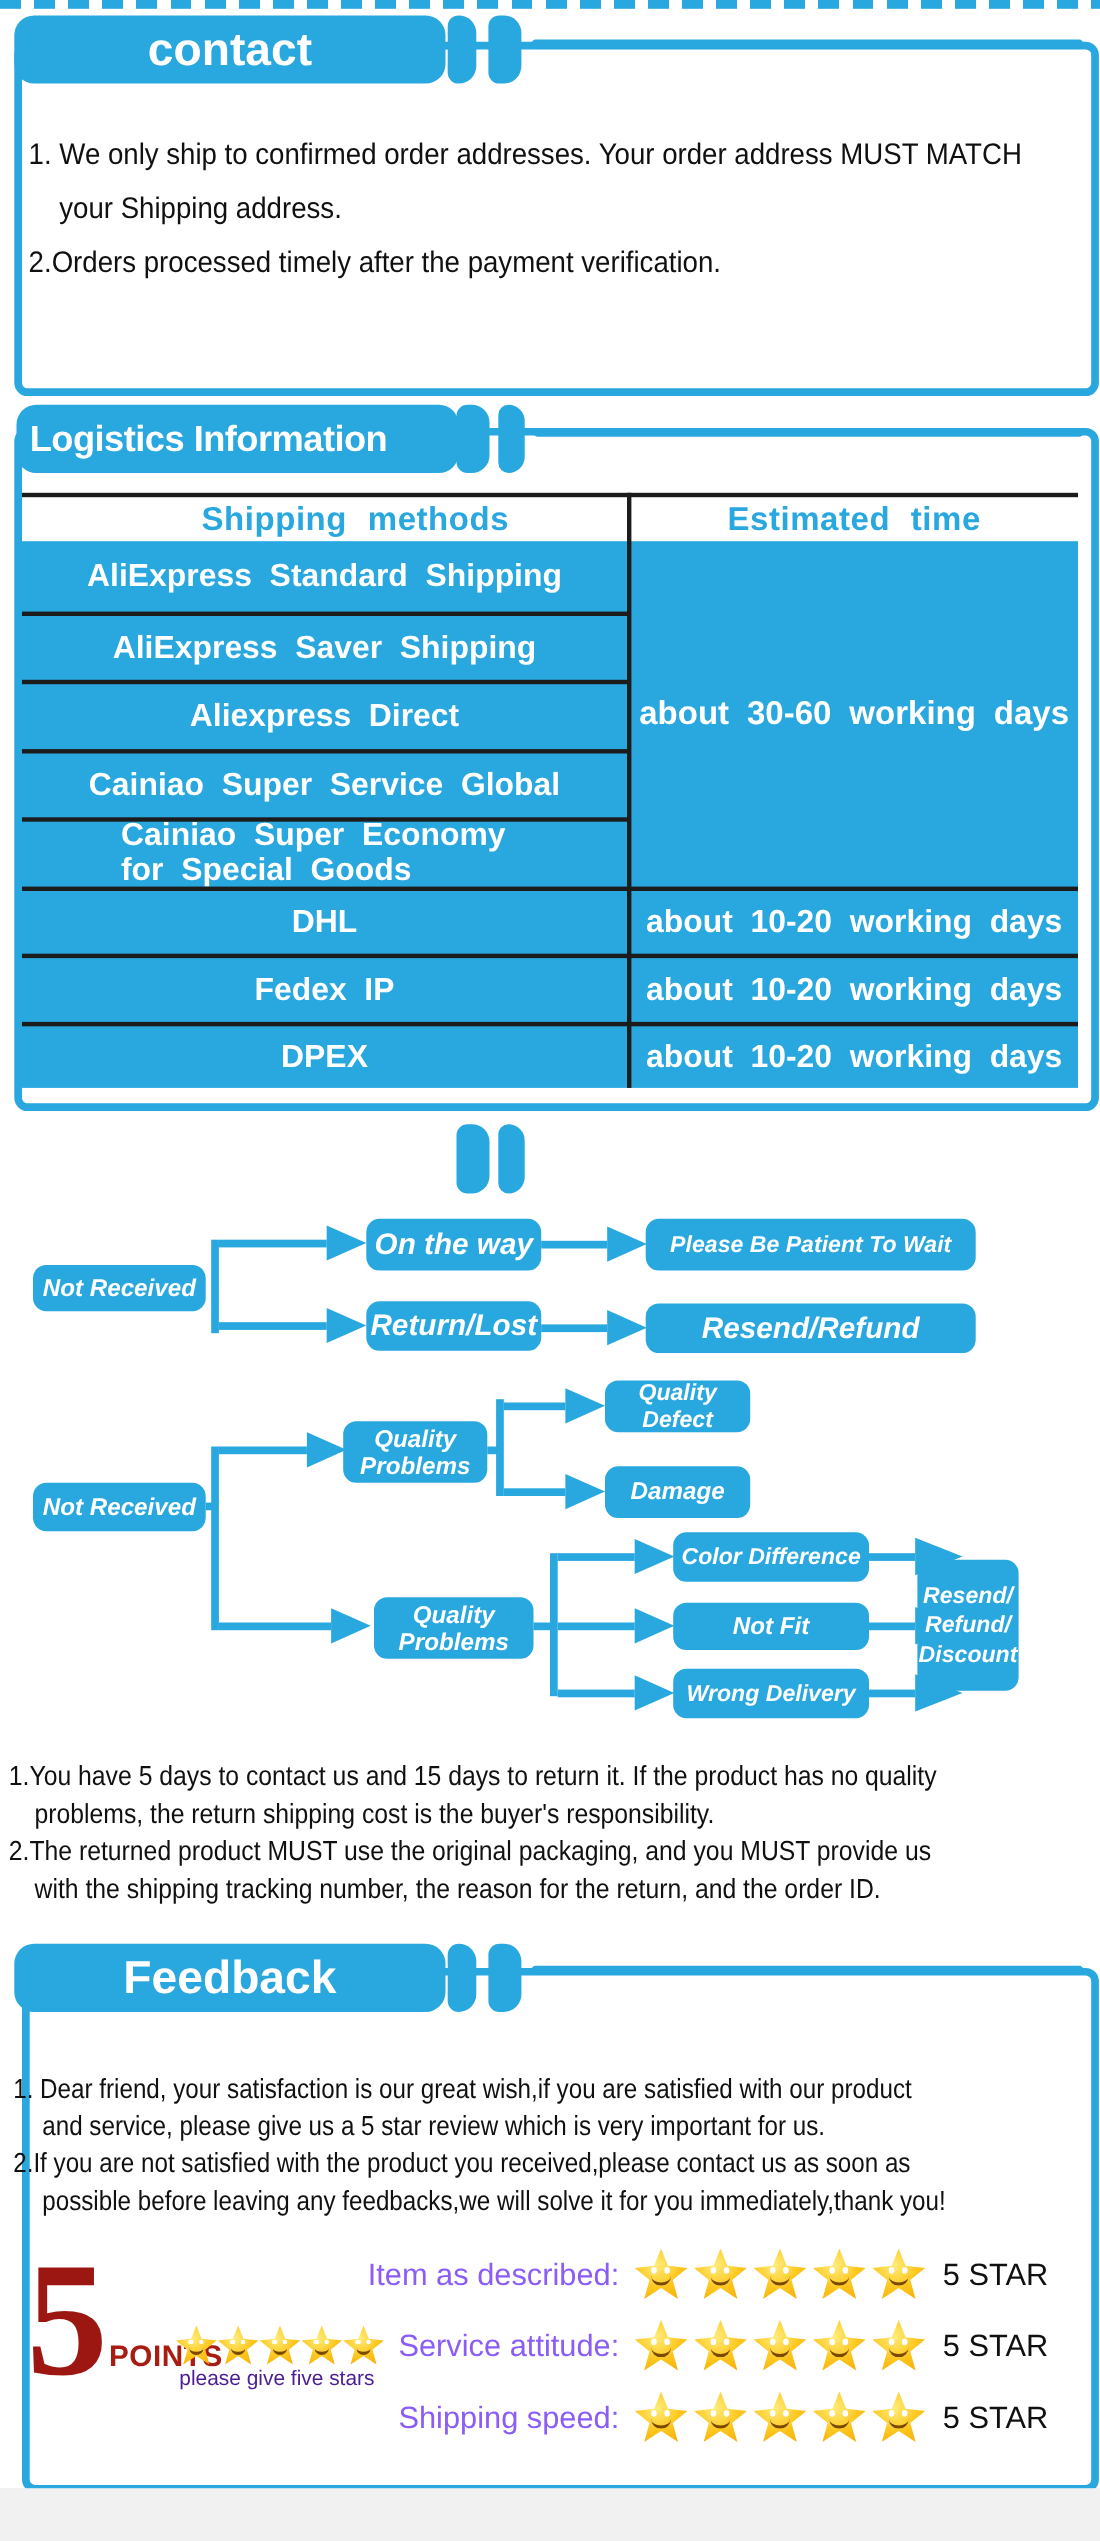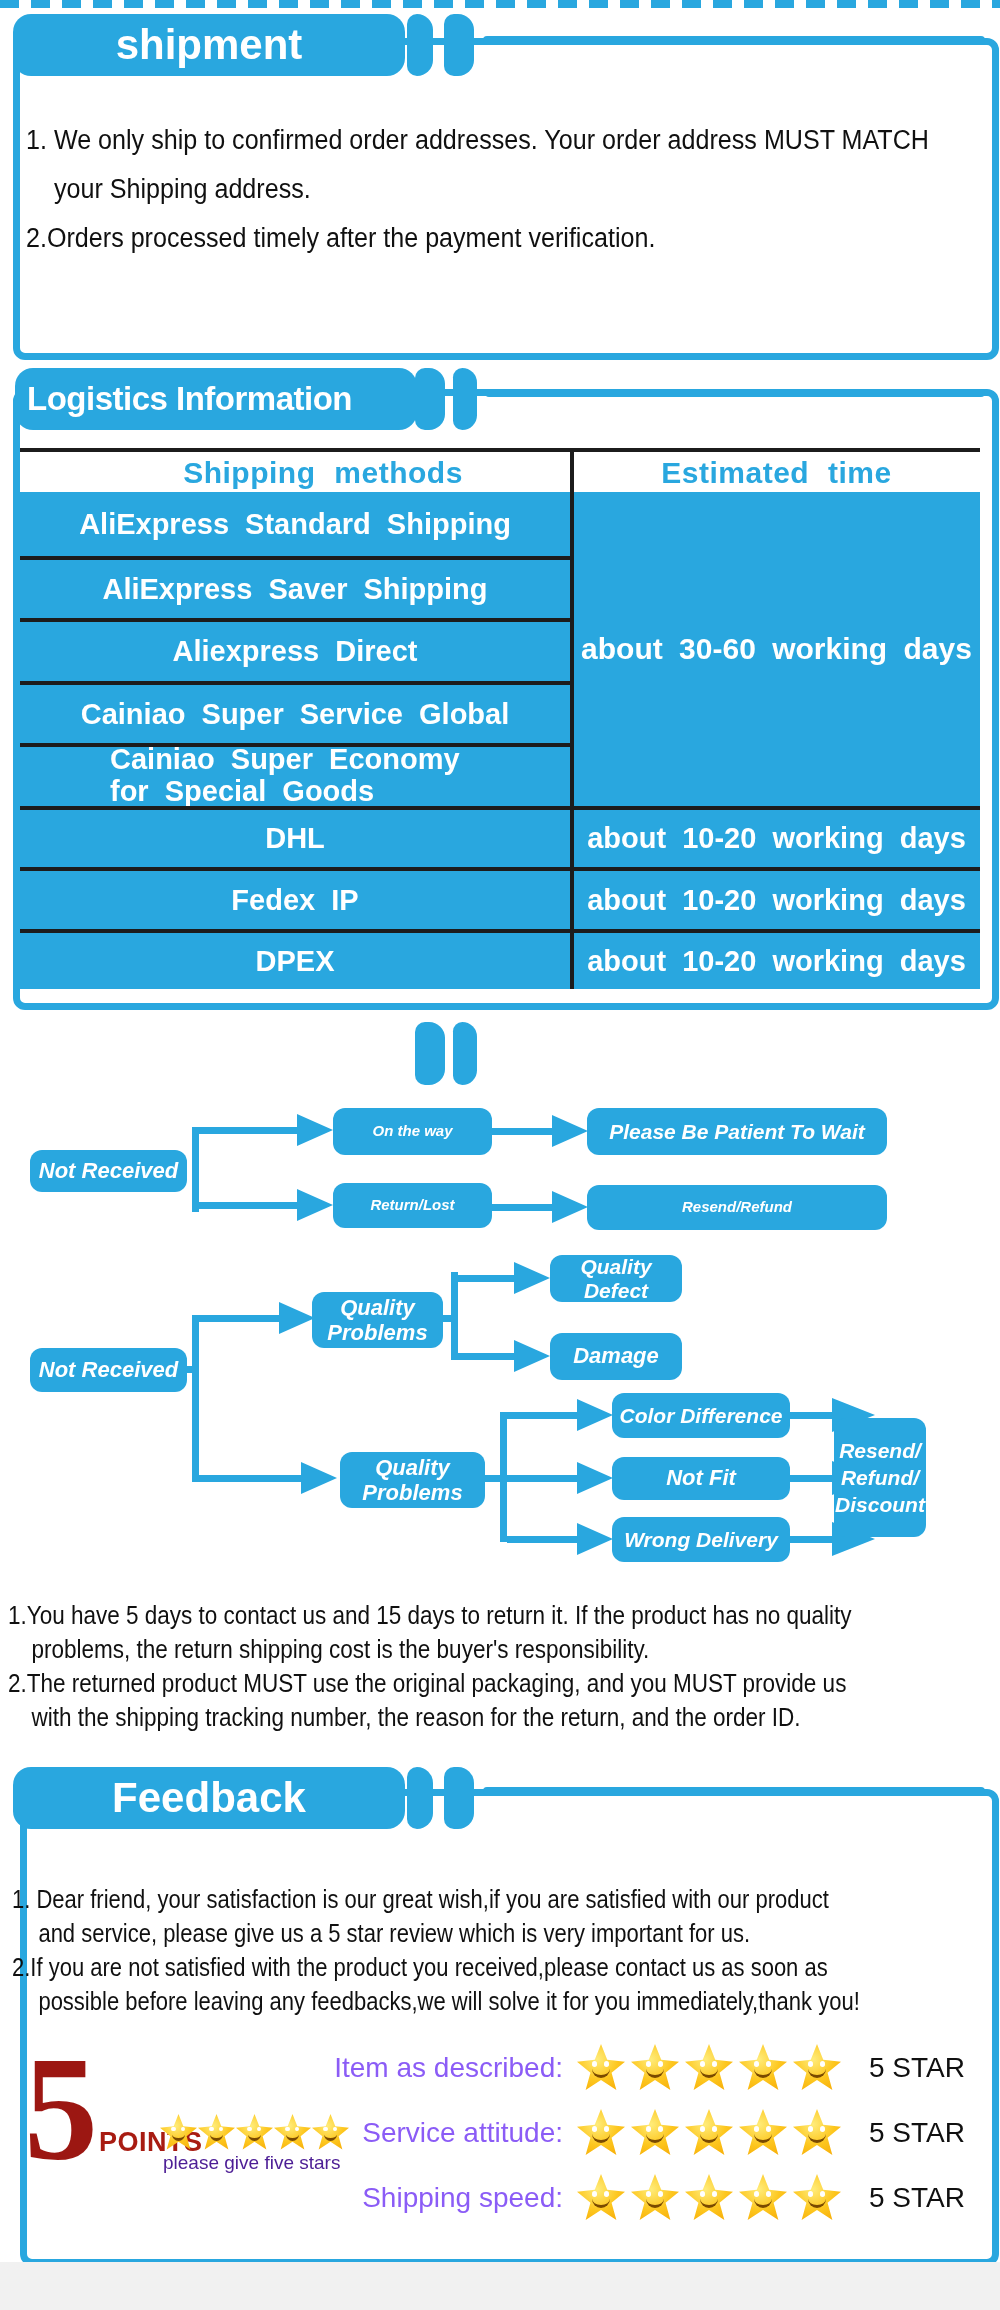--- a/index.html
+++ b/index.html
@@ -26,21 +26,21 @@
   .bluearea{position:absolute;background:var(--blue);}
   .thead{position:absolute;display:flex;align-items:center;justify-content:center;
          color:var(--blue);font-weight:bold;font-size:30px;word-spacing:10px;letter-spacing:.5px;}
   .tcell{position:absolute;display:flex;align-items:center;justify-content:center;
          color:#fff;font-weight:bold;font-size:29px;word-spacing:8px;text-align:center;}
 
   
   .fc{position:absolute;background:var(--blue);color:#fff;font-weight:bold;font-style:italic;
       border-radius:12px;display:flex;align-items:center;justify-content:center;
       text-align:center;font-size:22px;line-height:1.12;}
-  .f21{font-size:21px;} .f23{font-size:15px;}
+  .f21{font-size:21px;} .f23{font-size:27px;}
   .lh{position:absolute;background:var(--blue);height:7px;}
   .lv{position:absolute;background:var(--blue);width:7px;}
   .arr{position:absolute;width:0;height:0;border-top:16px solid transparent;
        border-bottom:16px solid transparent;border-left:36px solid var(--blue);}
   .arr.big{border-top-width:17px;border-bottom-width:17px;border-left-width:43px;}
   .dashes{position:absolute;left:0;top:1568;width:1000px;height:8px;
           background:repeating-linear-gradient(90deg,var(--blue) 0 19px,transparent 19px 31px);}
 
   
   .star{position:relative;display:inline-block;
@@ -51,40 +51,40 @@
   .star .eyes{position:absolute;left:31%;top:35%;width:11%;height:12%;background:#fff;border-radius:50%;}
   .star .eyes2{position:absolute;left:56%;top:35%;width:11%;height:12%;background:#fff;border-radius:50%;}
   .star .smile{position:absolute;left:32%;top:42%;width:36%;height:22%;
                border-bottom:3px solid #7A4A00;border-radius:0 0 12px 12px;}
 
   
   .rrow{position:absolute;left:0;width:985px;height:52px;display:flex;align-items:center;}
   .rrow .rlabel{flex:none;width:563px;text-align:right;padding-right:14px;
                 font-size:28px;color:#8b5cf6;}
   .rrow .stars{display:flex;gap:6px;}
-  .rrow .rvalue{margin-left:28px;font-size:28px;color:#101010;white-space:nowrap;}
+  .rrow .rvalue{margin-left:16px;font-size:28px;color:#101010;white-space:nowrap;}
 
   .big5{position:absolute;left:24px;top:2050px;font-family:"Liberation Serif",serif;
         font-weight:bold;font-size:148px;line-height:.8;color:#9C1712;}
   .pointsLbl{position:absolute;left:99px;top:2127px;font-size:27px;font-weight:bold;
              color:#A81C12;letter-spacing:.5px;}
   .smallstars{position:absolute;left:160px;top:2114px;display:flex;gap:1px;}
   .hint{position:absolute;left:163px;top:2152px;font-size:19px;color:#4c1d95;}
 
   .graystrip{position:absolute;left:0;top:2262px;width:1000px;height:48px;background:#F1F1F1;}
 </style>
 </head>
 <body>
 
 <div class="page">
 
   <div class="obox" style="left:13px;top:38px;width:972px;height:308px;"></div>
   <div class="hline" style="left:483px;top:36px;width:502px;"></div>
   <div class="pill center" style="left:13px;top:14px;width:392px;height:62px;font-size:42px;">
-    <span>shipment</span>
+    <span>contact</span>
   </div>
   <div class="ribbon" style="left:407px;top:14px;width:26px;height:62px;"></div>
   <div class="ribbon" style="left:444px;top:14px;width:30px;height:62px;"></div>
 
   <div class="para" style="left:26px;top:116px;font-size:27px;line-height:49px;transform:scaleX(.93);">
     <div class="ln">1. We only ship to confirmed order addresses. Your order address MUST MATCH</div>
     <div class="ln" style="padding-left:30px;">your Shipping address.</div>
     <div class="ln">2.Orders processed timely after the payment verification.</div>
   </div>
 

